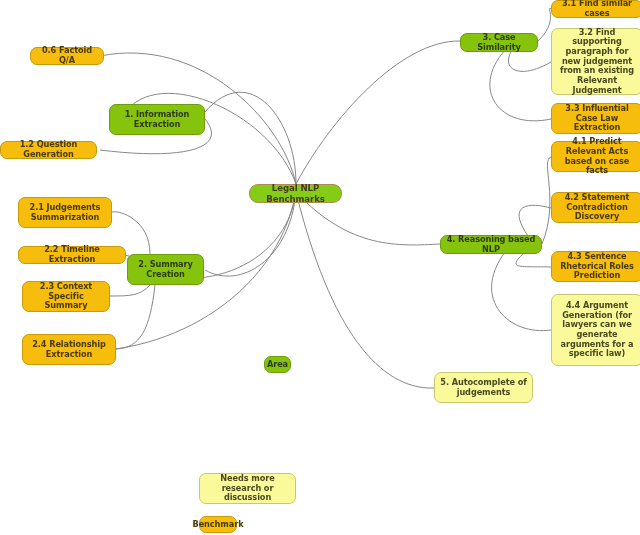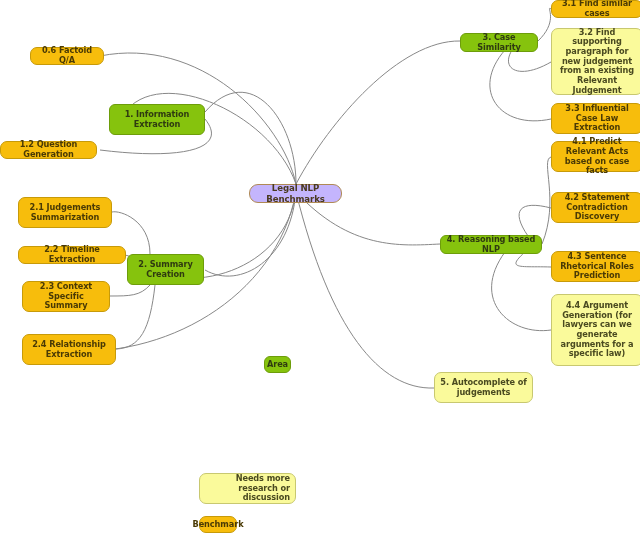--- a/index.html
+++ b/index.html
@@ -22,31 +22,30 @@
     border-radius:7px;
     border:1px solid #8a8a8a;
     color:#3d3117;
     font-weight:bold;
     line-height:1.18;
     letter-spacing:-0.1px;
     padding:3px 5px;
     font-size:8.2px;
   }
   .node.root{
-    background:#c4b5fd;
+    background:#84cc16;
     border-color:#b08a55;
     color:#4a3a20;
     border-radius:9px;
     font-size:8.6px;
   }
   .node.area{
     background:#86C30D;
     border-color:#6d9d0a;
     color:#2f3b10;
-    border-radius:6px;
   }
   .node.bench{
     background:#F7BD0C;
     border-color:#c79a09;
     color:#4a3a05;
   }
   .node.research{
     background:#FAFA9B;
     border-color:#c8c870;
     color:#4a4a20;
@@ -94,16 +93,16 @@
       <div class="node bench" style="left: 551px; top: 0px; width: 92px; height: 18px;">3.1 Find similar cases</div>
       <div class="node research" style="left: 551px; top: 28px; width: 92px; height: 67px;">3.2 Find supporting paragraph for new judgement from an existing Relevant Judgement</div>
       <div class="node bench" style="left: 551px; top: 103px; width: 92px; height: 31px;">3.3 Influential Case Law Extraction</div>
       <div class="node area" style="left: 440px; top: 235px; width: 102px; height: 19px;">4. Reasoning based NLP</div>
       <div class="node bench" style="left: 551px; top: 141px; width: 92px; height: 31px;">4.1 Predict Relevant Acts based on case facts</div>
       <div class="node bench" style="left: 551px; top: 192px; width: 92px; height: 31px;">4.2 Statement Contradiction Discovery</div>
       <div class="node bench" style="left: 551px; top: 251px; width: 92px; height: 31px;">4.3 Sentence Rhetorical Roles Prediction</div>
       <div class="node research" style="left: 551px; top: 294px; width: 92px; height: 72px;">4.4 Argument Generation (for lawyers can we generate arguments for a specific law)</div>
       <div class="node research" style="left: 434px; top: 372px; width: 99px; height: 31px;">5. Autocomplete of judgements</div>
       <div class="node legend-node area" style="left: 264px; top: 356px; width: 27px; height: 17px;">Area</div>
-      <div class="node legend-node research" style="left: 199px; top: 473px; width: 97px; height: 31px; text-align: right;">Needs more research or discussion</div>
+      <div class="node legend-node research" style="left: 199px; top: 473px; width: 97px; height: 31px;">Needs more research or discussion</div>
       <div class="node legend-node bench" style="left: 199px; top: 516px; width: 38px; height: 17px;">Benchmark</div>
     </div>
 </div>
 
 </body></html>

